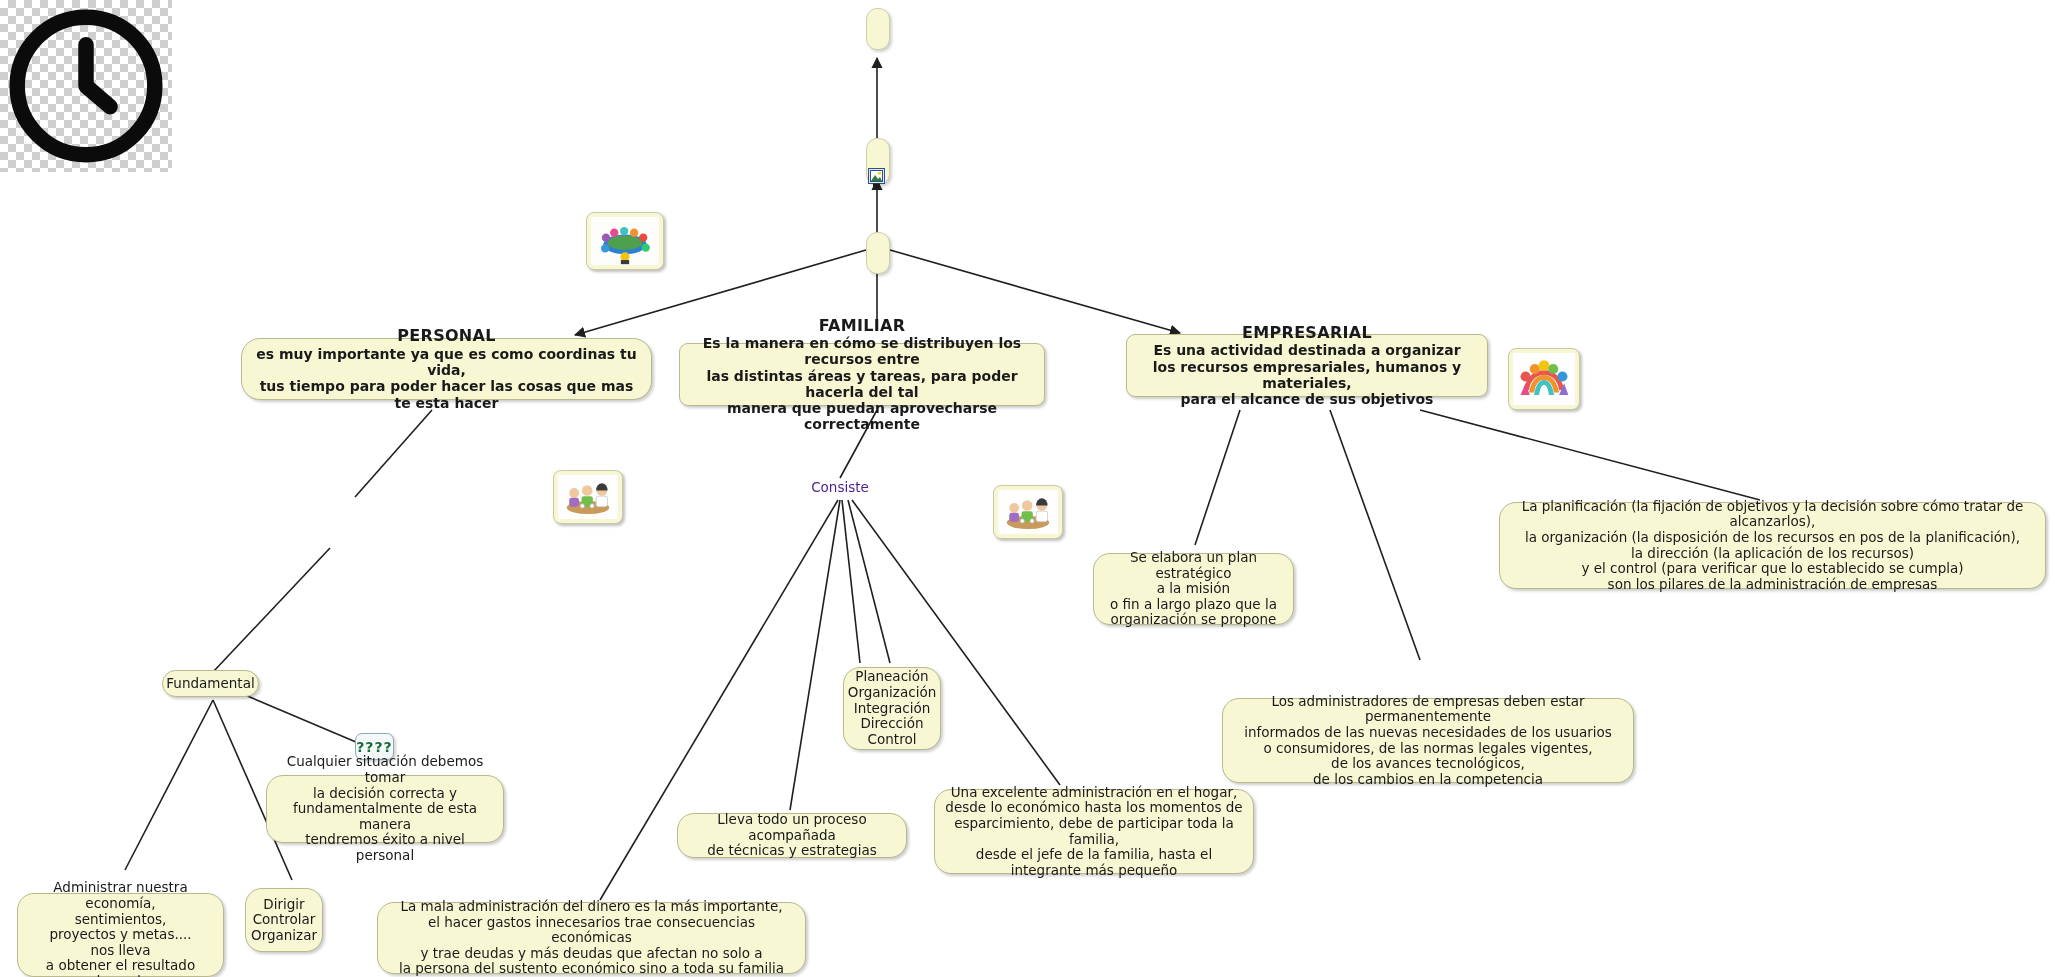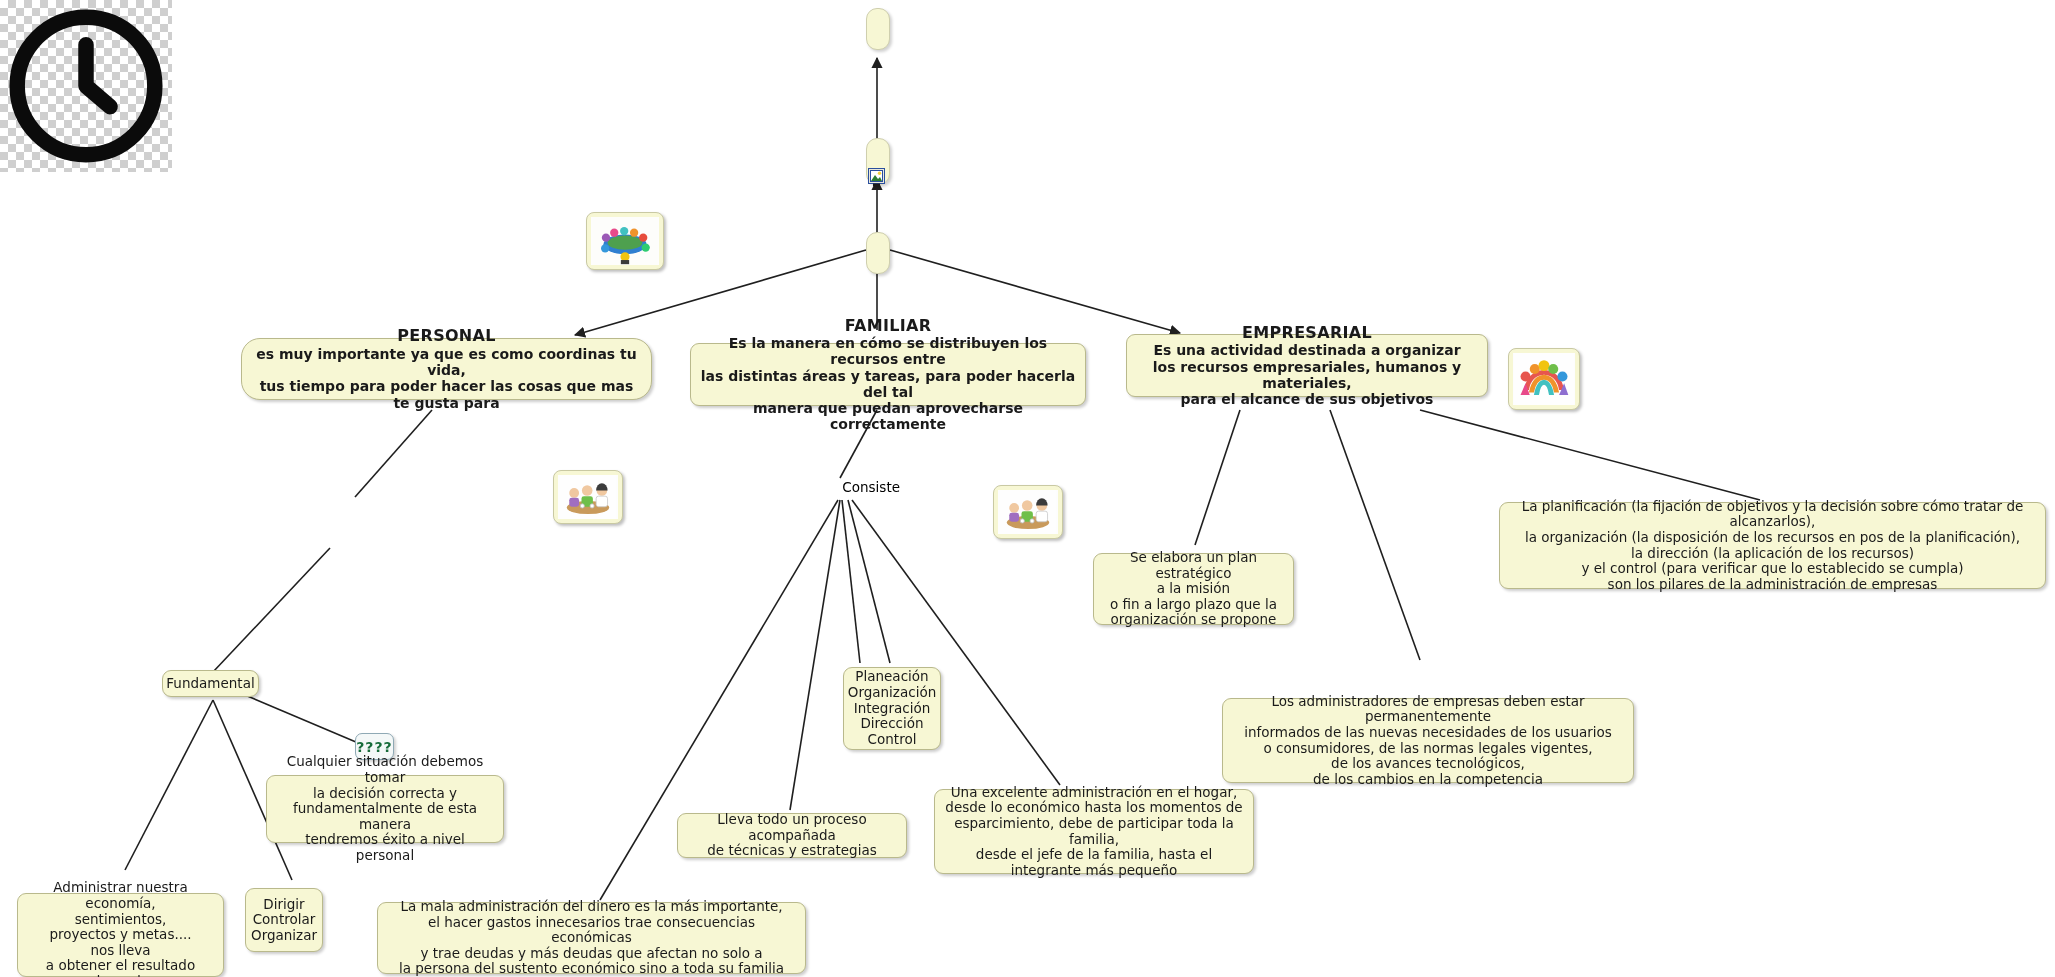--- a/index.html
+++ b/index.html
@@ -19,38 +19,38 @@
     background:#f7f7d4;
     border:1px solid #b9b98c;
     border-radius:9px;
     box-shadow:2px 2px 3px rgba(0,0,0,.20);
     text-align:center;
     display:flex;align-items:center;justify-content:center;
     padding:4px 8px;
     line-height:1.16;
     white-space:pre-line;
   }
-  .node.small{font-size:13.5px;}
+  .node.small{font-size:13.5px;border-radius:17px;}
   .node.title{font-weight:bold;font-size:14px;}
   .node.title .hd{font-size:16px;letter-spacing:.3px;}
 
   
   .pill{
     position:absolute;
     width:22px;
     background:#f7f7d4;
     border:1px solid #cfcfae;
     border-radius:11px;
     box-shadow:2px 2px 3px rgba(0,0,0,.18);
   }
 
   
   .freetext{
-    position:absolute;text-align:right;font-size:13.5px;
-    line-height:1.2;white-space:pre-line;color:#000000;
+    position:absolute;text-align:center;font-size:13.5px;
+    line-height:1.2;white-space:pre-line;color:#4c1d95;
   }
 
   
   .qnode{
     position:absolute;box-sizing:border-box;
     background:#f4f8f8;border:1px solid #8fa9b5;border-radius:7px;
     box-shadow:2px 2px 3px rgba(0,0,0,.18);
     color:#176b3a;font-weight:bold;font-size:14px;
     display:flex;align-items:center;justify-content:center;
     letter-spacing:1px;
@@ -211,24 +211,24 @@
           <path d="M8 50 l6 -14 l5 14z" fill="#e84a8a"></path>
           <path d="M54 50 l6 -14 l5 14z" fill="#8e6fd0"></path>
         </g>
       </svg>
     </div>
   </div>
 
   <div class="node title" style="left:241px;top:338px;width:411px;height:62px;flex-direction:column;border-radius:19px;">
     <div class="hd">PERSONAL</div>
     <div class="italic">es muy importante ya que es como coordinas tu vida,
-tus tiempo para poder hacer las cosas que mas te gusta para</div>
-  </div>
-
-  <div class="node title" style="left:679px;top:343px;width:396px;height:63px;flex-direction:column;margin-left:11px;">
+tus tiempo para poder hacer las cosas que mas te esta hacer</div>
+  </div>
+
+  <div class="node title" style="left:679px;top:343px;width:366px;height:63px;flex-direction:column;">
     <div class="hd">FAMILIAR</div>
     <div>Es la manera en cómo se distribuyen los recursos entre
 las distintas áreas y tareas, para poder hacerla del tal
 manera que puedan aprovecharse correctamente</div>
   </div>
 
   <div class="node title" style="left:1126px;top:334px;width:362px;height:63px;flex-direction:column;">
     <div class="hd">EMPRESARIAL</div>
     <div>Es una actividad destinada a organizar
 los recursos empresariales, humanos y materiales,

